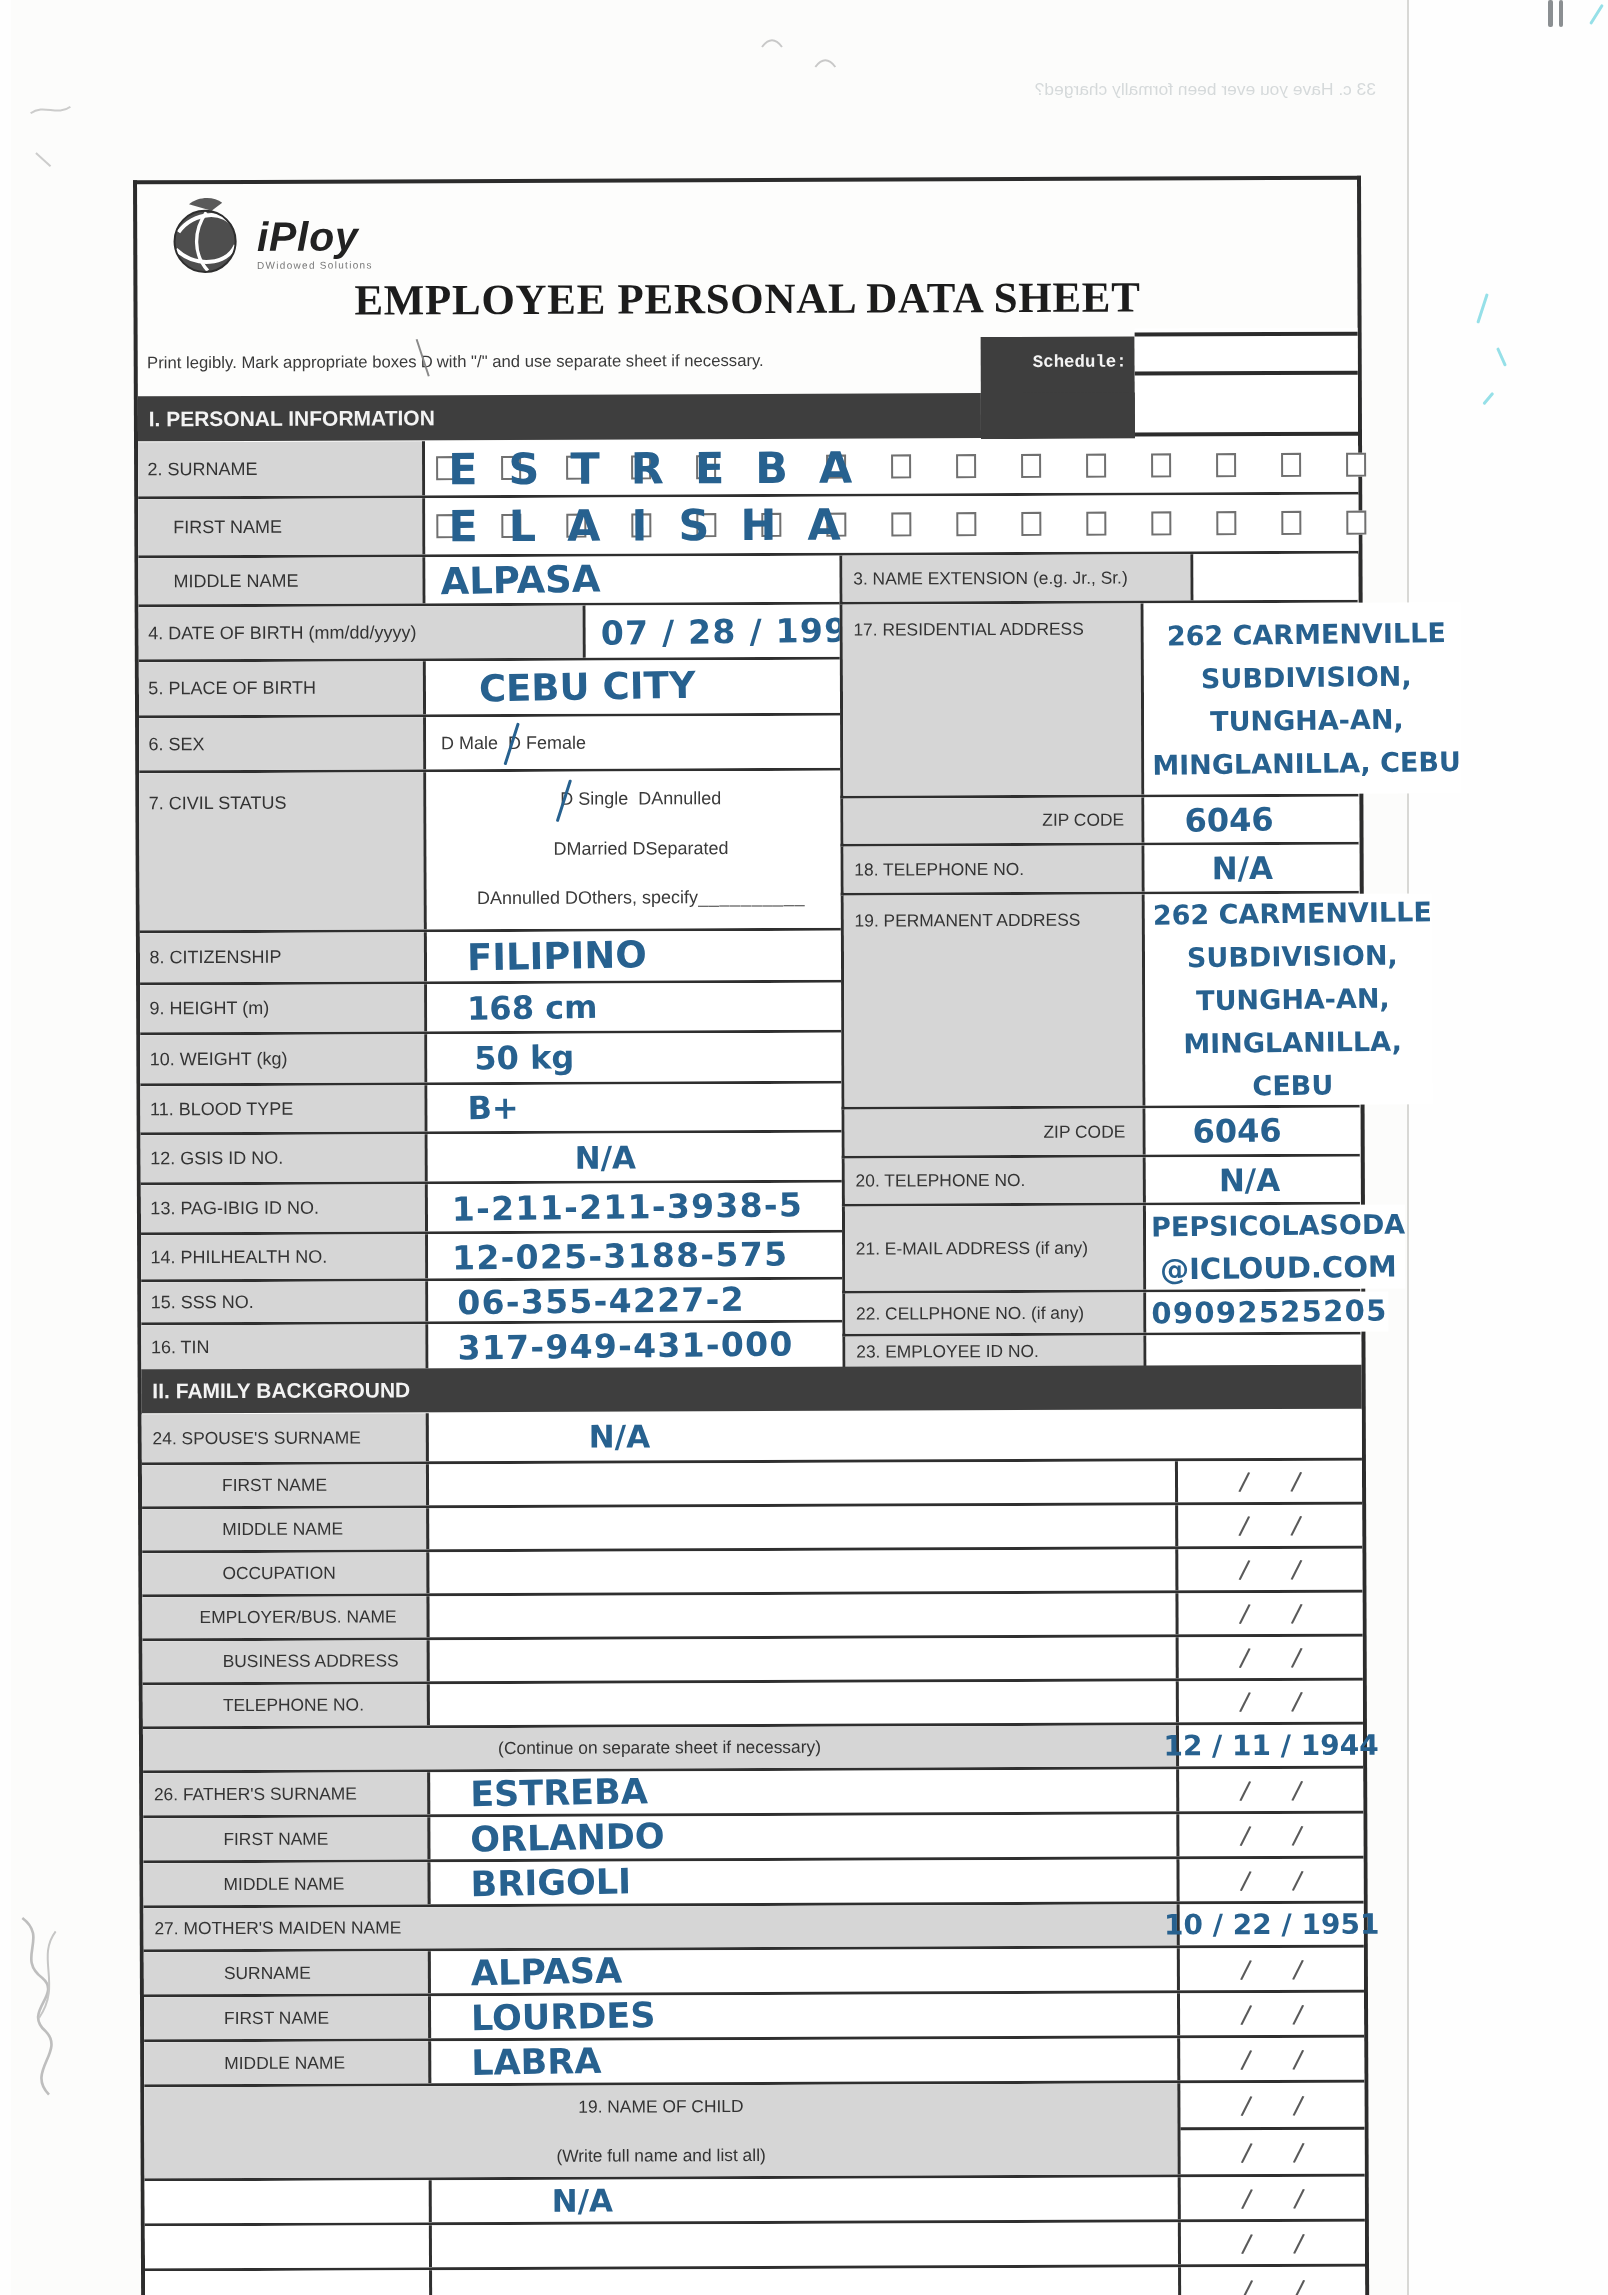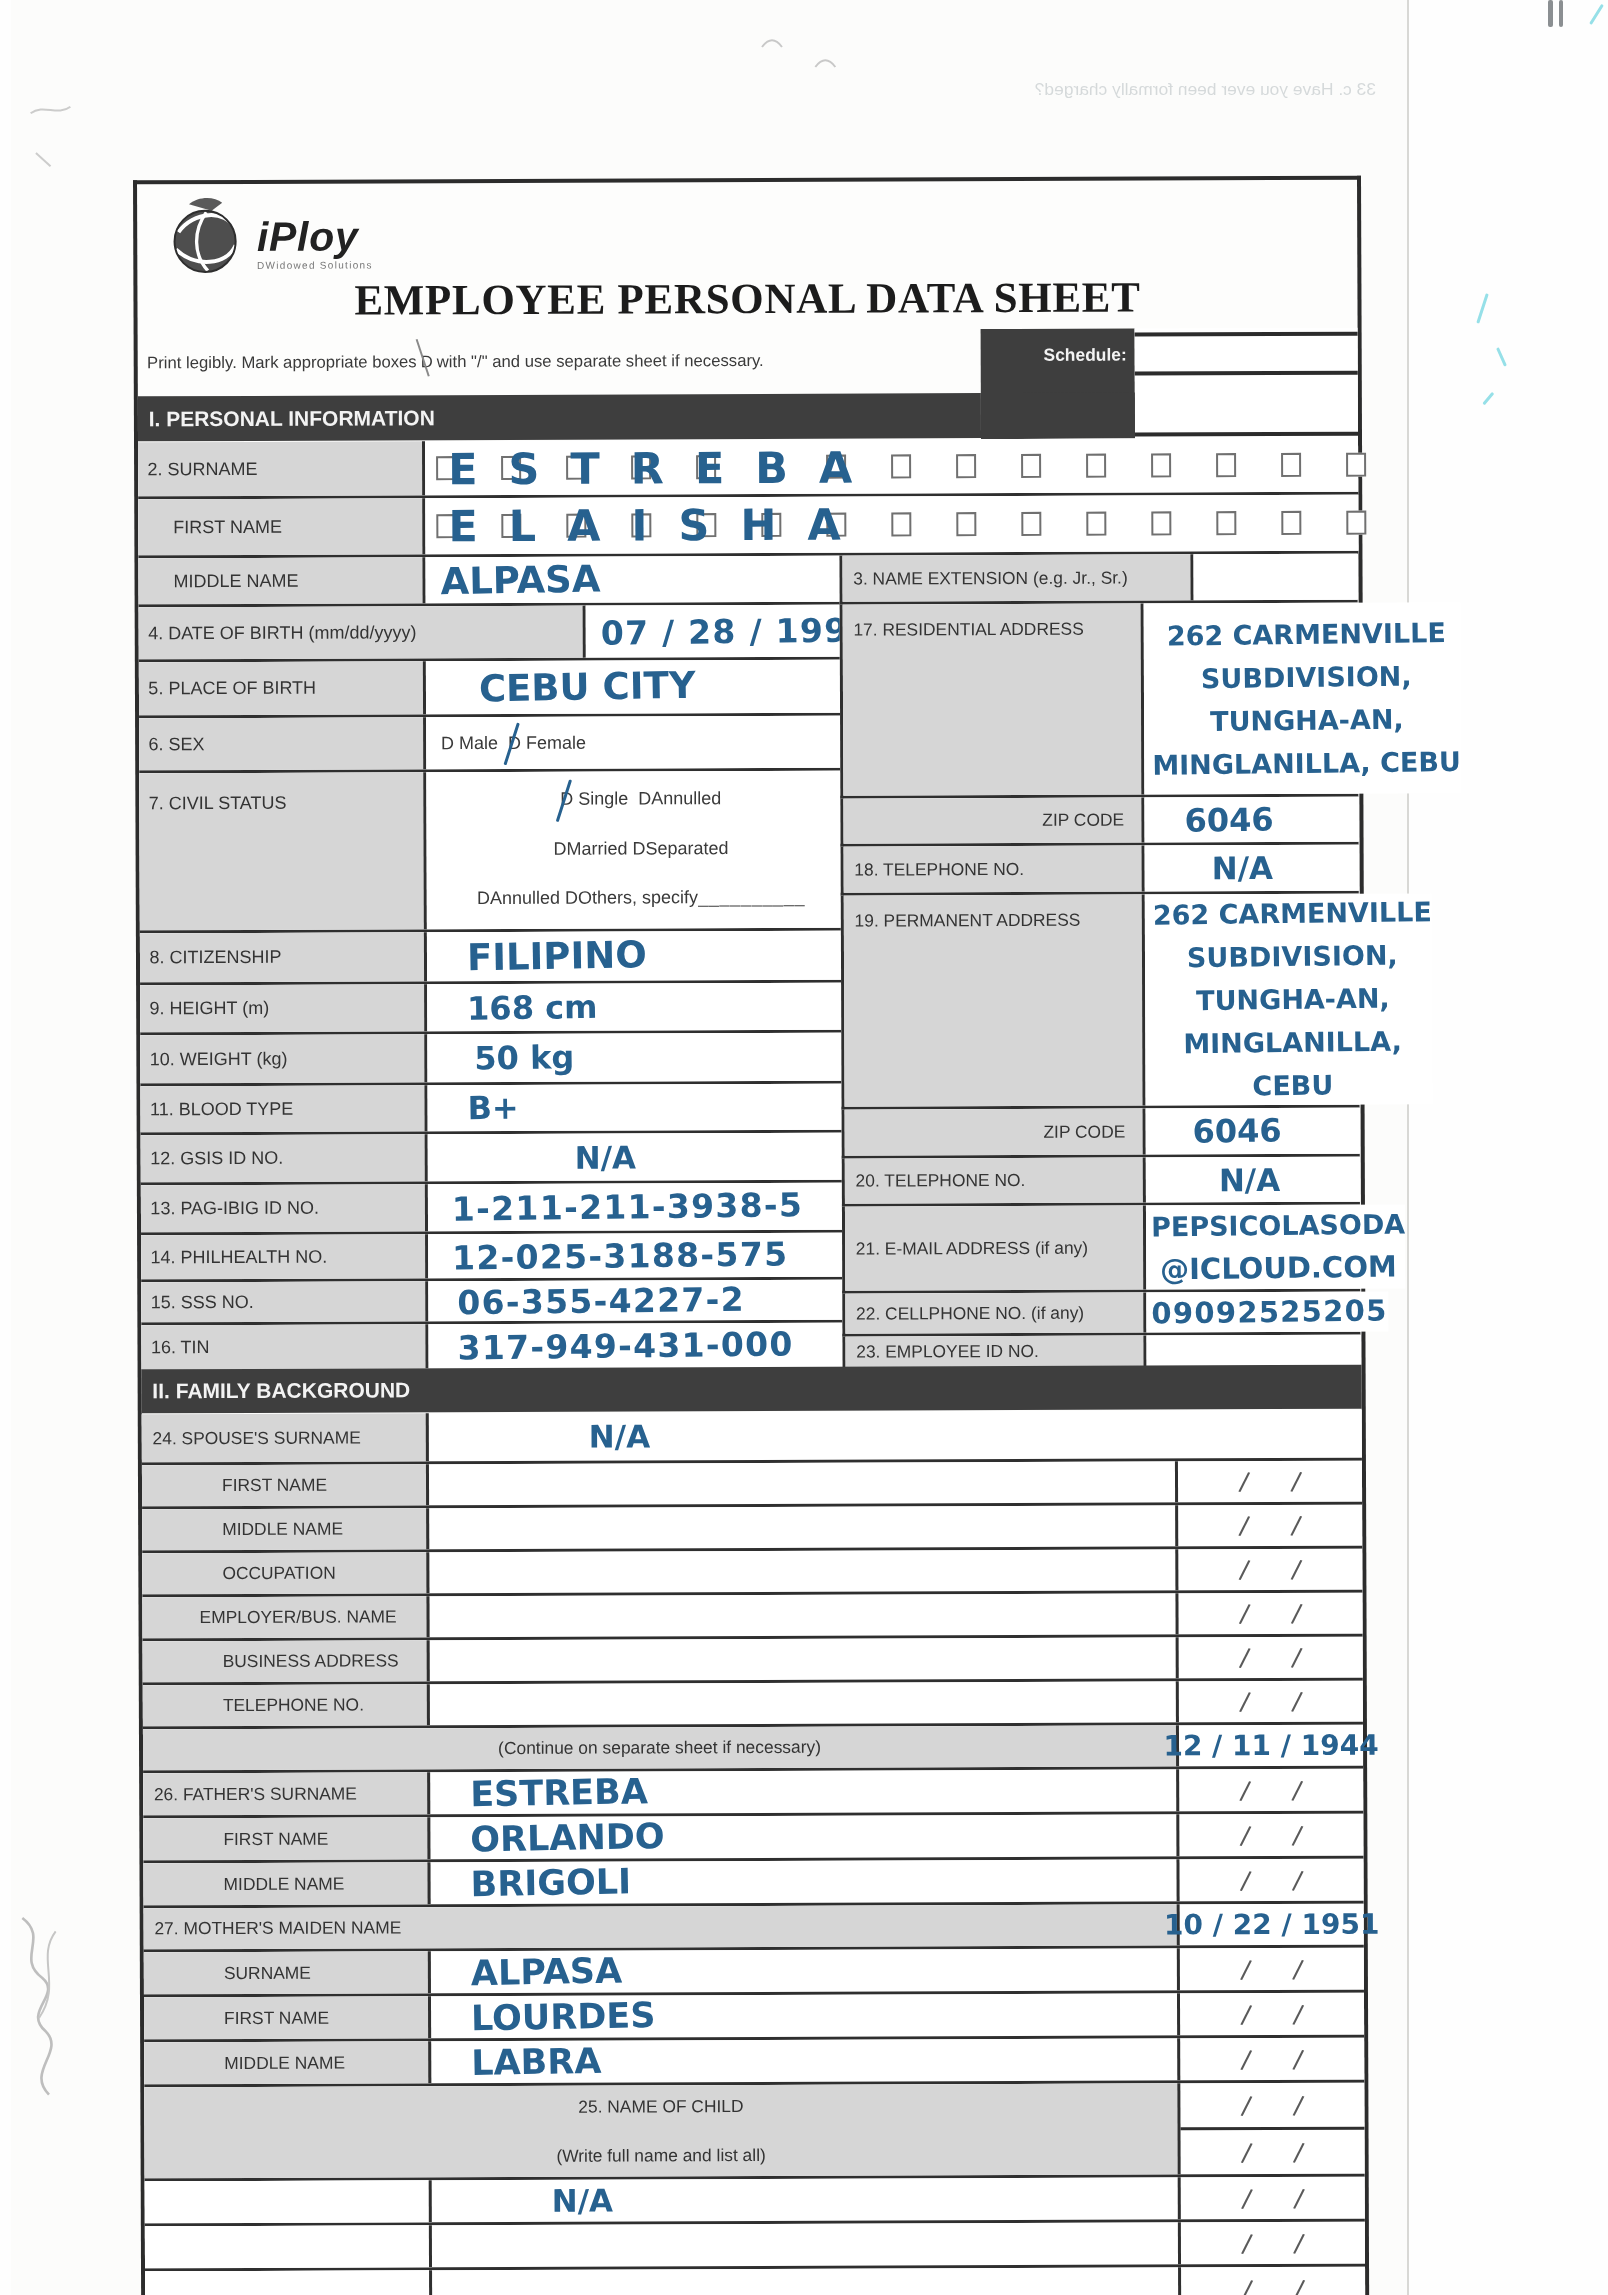--- a/index.html
+++ b/index.html
@@ -19,21 +19,21 @@
   .logo-tag{font-size:10px;color:#777;letter-spacing:1.3px;margin-top:2.7px;}
   .title{position:absolute;left:0;right:0;top:92px;text-align:center;
          font-family:"Liberation Serif",serif;font-weight:bold;font-size:43px;color:#1c1c1c;letter-spacing:0.7px;}
   .instr{position:absolute;left:9.4px;top:148px;width:821px;height:61px;display:flex;align-items:center;
          font-size:16.7px;color:#3a3a3a;}
   
   .gslash{position:relative;display:inline-block;margin:0 4px;}
   .gslash::after{content:"";position:absolute;left:1.3px;top:-13.4px;width:2px;height:39px;background:#8a8a8a;transform:rotate(-18deg);}
   
   .sched{position:absolute;left:843px;top:148px;width:377px;height:110px;}
-  .sched-dark{position:absolute;left:0;top:0;width:154px;height:110px;background:#3e3e3e;color:#f3f3f3;}
+  .sched-dark{position:absolute;left:0;top:8px;width:154px;height:110px;background:#3e3e3e;color:#f3f3f3;font-family:Liberation Mono, monospace;}
   .sched-dark .slab{position:absolute;right:8px;font-size:17.4px;font-weight:bold;}
   .sched-white{position:absolute;left:154px;top:0;width:223px;height:110px;background:#fff;}
   .swline{position:absolute;left:0;width:100%;background:#2c2c2c;height:4px;}
   
   .secbar{position:absolute;background:#3e3e3e;color:#f3f3f3;font-size:21px;font-weight:bold;
           display:flex;align-items:center;padding-left:10.7px;box-sizing:border-box;}
   
   .row{display:flex;border-bottom:3.3px solid #2f2f2f;box-sizing:border-box;background:#fff;}
   .lab{width:287px;background:#d6d6d6;border-right:3.3px solid #2f2f2f;display:flex;align-items:center;
        padding-left:9.4px;font-size:18px;box-sizing:border-box;flex-shrink:0;}
@@ -530,21 +530,21 @@
             <span class="hw hw-lg" style="font-size:35px;">LABRA</span>
           </div>
         <div class="fdate">
             <span class="sl">/</span>
             <span class="sl">/</span>
           </div>
       </div>
 
       <div class="frow" style="height:94px;">
         <div class="childblock">
-          <div>25. NAME OF CHILD</div>
+          <div>19. NAME OF CHILD</div>
           <div>(Write full name and list all)</div>
         </div>
         <div class="dstack">
           <div>
               <span class="sl">/</span>
               <span class="sl">/</span>
             </div>
           <div>
               <span class="sl">/</span>
               <span class="sl">/</span>

